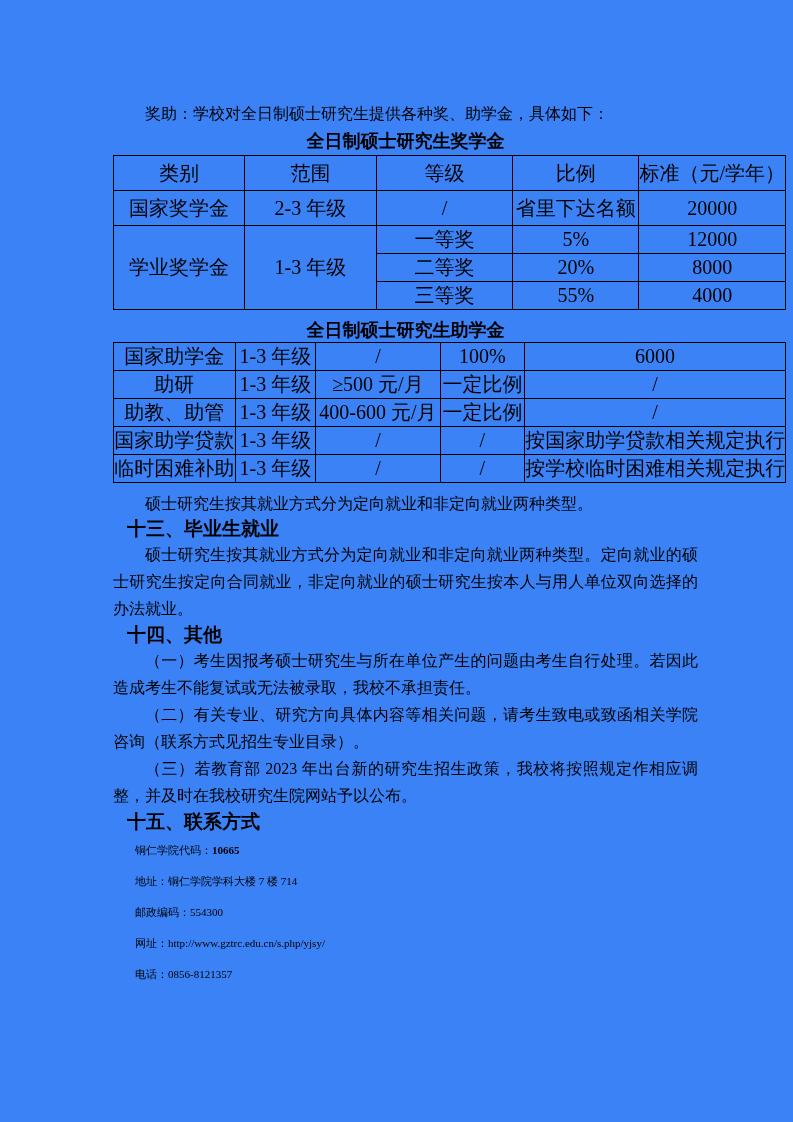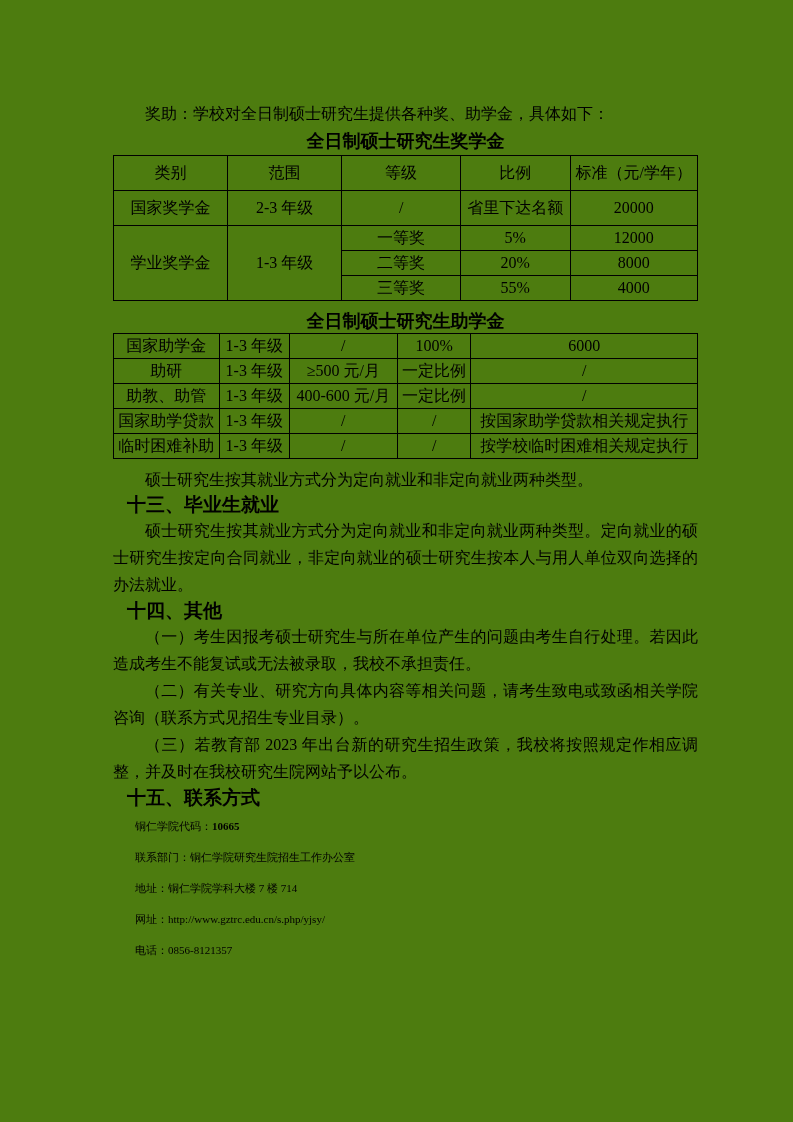--- a/index.html
+++ b/index.html
@@ -1,38 +1,38 @@
 <!DOCTYPE html>
 <html><head>
 <meta charset="utf-8">
 <style>
   html,body { margin:0; padding:0; background:#ffffff; }
   .page {
     position:relative;
     width:793px; height:1122px;
-    background:#4d7c0f;
+    background:#3b82f6;
     box-sizing:border-box;
     padding:101px 95px 0 113px;
     font-family:"Liberation Serif","DejaVu Serif",serif;
     color:#000;
     overflow:hidden;
   }
   .intro {
     margin:0; font-size:16px; line-height:26px;
     text-indent:2em; text-align:left;
   }
   .table-title {
     font-family:Liberation Sans, sans-serif;
     font-weight:bold; font-size:18px; line-height:21px;
     text-align:center; margin:4px 0 3px;
   }
   .table-title.second { margin:10px 0 1px; }
   table.grid {
     border-collapse:collapse; table-layout:fixed;
-    width:585px; font-size:16px;
+    width:673px; font-size:20px;
   }
   .grid td, .grid th {
     border:1px solid #000; padding:0;
     text-align:center; vertical-align:middle;
     font-weight:normal; overflow:hidden; white-space:nowrap;
   }
   .t1 tr { height:35px; }
   .t1 tr.tier { height:25px; }
   .t2 tr { height:25px; }
   .cell-pct { text-align:left; padding-left:28px; }
@@ -166,19 +166,19 @@
   <p class="body-text">硕士研究生按其就业方式分为定向就业和非定向就业两种类型。定向就业的硕士研究生按定向合同就业，非定向就业的硕士研究生按本人与用人单位双向选择的办法就业。</p>
 
   <h2 class="section-heading">十四、其他</h2>
   <p class="body-text">（一）考生因报考硕士研究生与所在单位产生的问题由考生自行处理。若因此造成考生不能复试或无法被录取，我校不承担责任。</p>
   <p class="body-text">（二）有关专业、研究方向具体内容等相关问题，请考生致电或致函相关学院咨询（联系方式见招生专业目录）。</p>
   <p class="body-text">（三）若教育部 2023 年出台新的研究生招生政策，我校将按照规定作相应调整，并及时在我校研究生院网站予以公布。</p>
 
   <h2 class="section-heading">十五、联系方式</h2>
   <div class="contact-list">
     <p class="contact-line"><span>铜仁学院代码：</span><span class="bold">10665</span></p>
-    <p class="contact-line"><span>联系部门：</span><span>铜仁学院研究生院招生工作办公室</span></p>
     <p class="contact-line"><span>地址：</span><span>铜仁学院学科大楼 7 楼 714</span></p>
+    <p class="contact-line"><span>邮政编码：</span><span>554300</span></p>
     <p class="contact-line"><span>网址：</span><span>http://www.gztrc.edu.cn/s.php/yjsy/</span></p>
     <p class="contact-line"><span>电话：</span><span>0856-8121357</span></p>
   </div>
 
 </div>
 
 </body></html>

